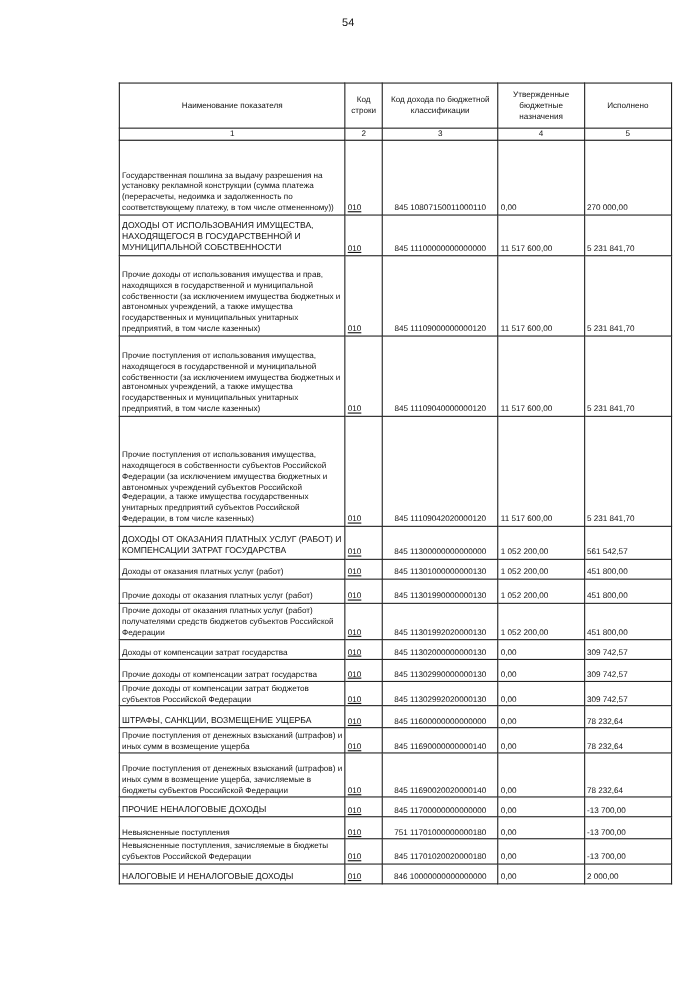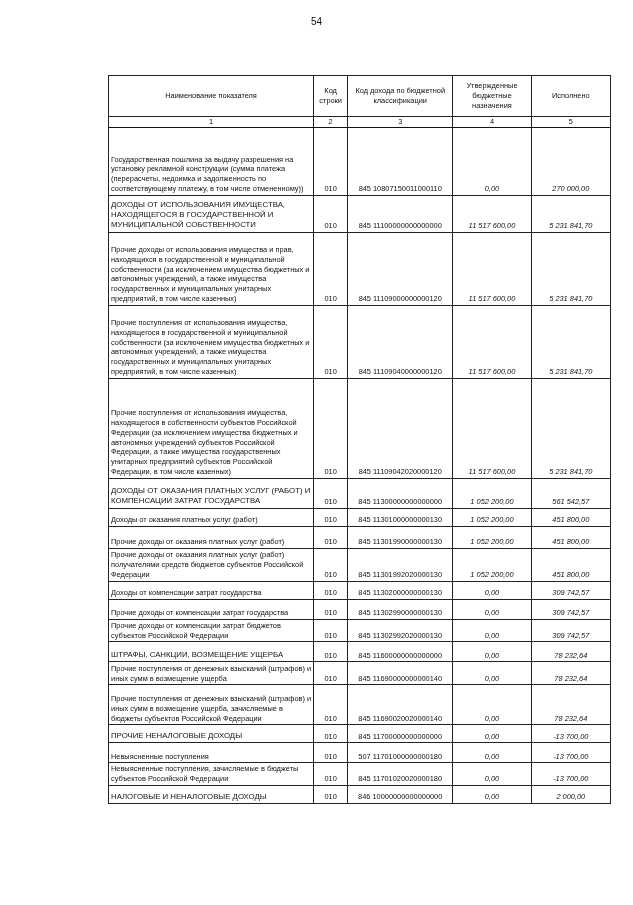--- a/index.html
+++ b/index.html
@@ -9,23 +9,23 @@
               font-size: 10px; }
   table.report { position: absolute; left: 108px; top: 75px; width: 503px;
                  border-collapse: collapse; table-layout: fixed; font-size: 7.4px; line-height: 1.32; }
   table.report td, table.report th { border: 1px solid #222; padding: 1px 2px; vertical-align: bottom; }
   table.report { border: 1.5px solid #111; }
   th { font-weight: normal; text-align: center; vertical-align: middle !important; }
   .col1 { width: 199px; } .col2 { width: 33px; } .col3 { width: 102px; } .col4 { width: 76px; } .col5 { width: 77px; }
   tr.hdr th { height: 38px; }
   tr.nums td { text-align: center; vertical-align: middle; height: 7px; padding: 0 2px; border-bottom: 1.5px solid #111; }
   td.name { vertical-align: top; text-align: left; padding-left: 2px; }
-  td.code { text-align: center; padding-bottom: 2px; }
+  td.code { text-align: left; padding-bottom: 2px; text-decoration: underline; }
   td.kbk { text-align: center; padding-left: 5px; padding-bottom: 2px; }
-  td.num { text-align: center; padding-right: 1px; padding-bottom: 2px; font-style: italic; }
+  td.num { text-align: left; padding-right: 1px; padding-bottom: 2px; }
   td.name.caps { font-size: 7.8px; margin-top: 12px; }
 </style>
 </head>
 <body>
 
 <div class="page-num">54</div>
 
 <table class="report">
   <colgroup>
     <col class="col1">
@@ -159,21 +159,21 @@
       <tr style="height: 18px;">
         <td class="name caps">ПРОЧИЕ НЕНАЛОГОВЫЕ ДОХОДЫ</td>
         <td class="code">010</td>
         <td class="kbk">845 11700000000000000</td>
         <td class="num">0,00</td>
         <td class="num">-13 700,00</td>
       </tr>
       <tr style="height: 20px;">
         <td class="name">Невыясненные поступления</td>
         <td class="code">010</td>
-        <td class="kbk">507 11701000000000180</td>
+        <td class="kbk">751 11701000000000180</td>
         <td class="num">0,00</td>
         <td class="num">-13 700,00</td>
       </tr>
       <tr style="height: 20px;">
         <td class="name">Невыясненные поступления, зачисляемые в бюджеты субъектов Российской Федерации</td>
         <td class="code">010</td>
         <td class="kbk">845 11701020020000180</td>
         <td class="num">0,00</td>
         <td class="num">-13 700,00</td>
       </tr>

